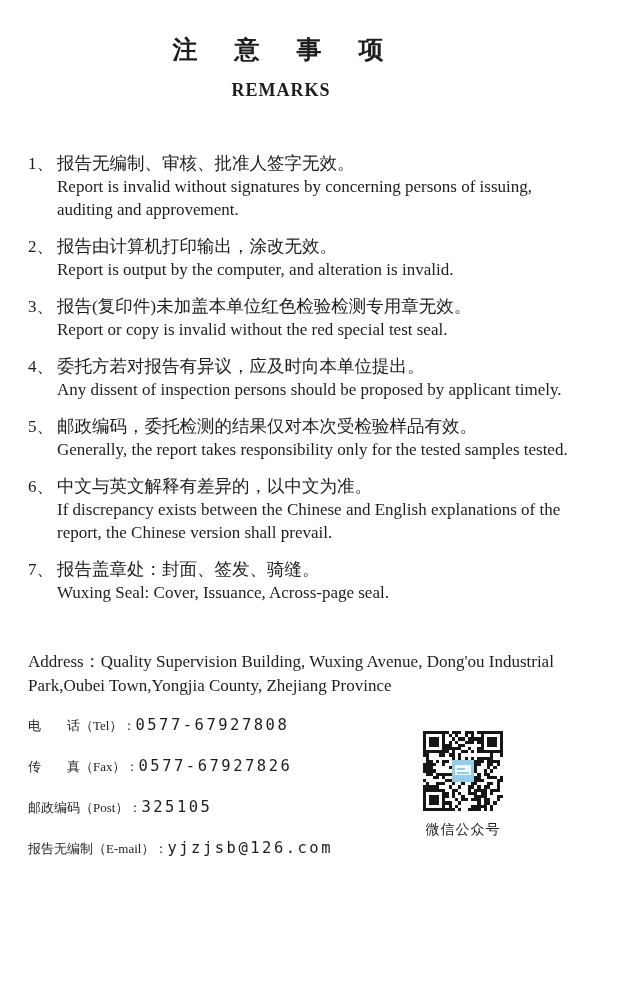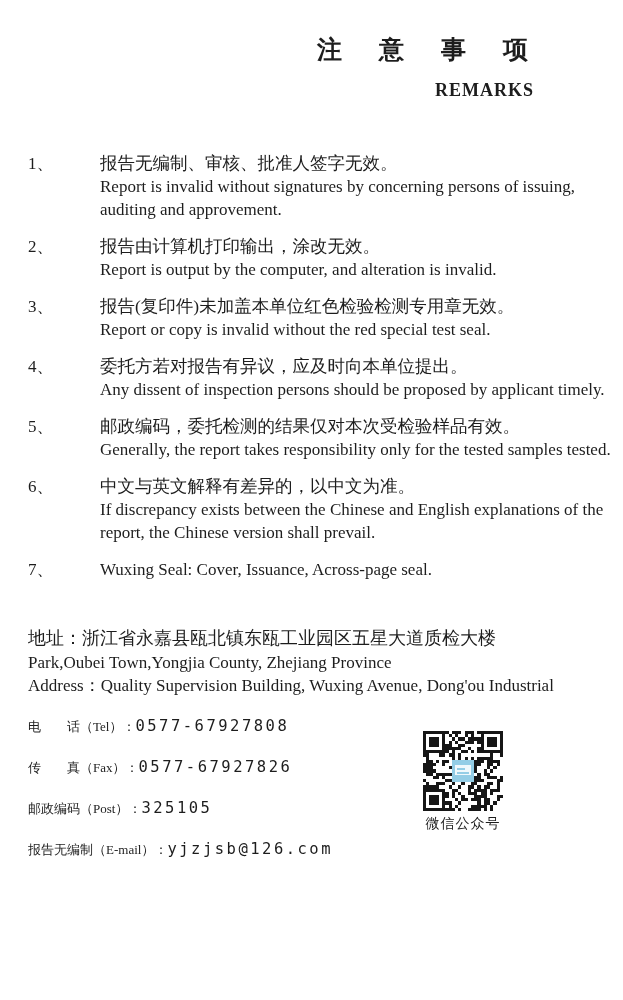--- a/index.html
+++ b/index.html
@@ -1,39 +1,39 @@
 <!DOCTYPE html>
 <html><head>
 <meta charset="utf-8">
 <style>
   html,body{margin:0;padding:0;background:#ffffff;}
   .page{
     width:623px;height:1000px;background:#ffffff;position:relative;
     box-sizing:border-box;padding:36px 25px 0 28px;overflow:hidden;
     font-family:"Liberation Serif","DejaVu Serif",serif;color:#1d1d1d;
   }
-  .title-block{width:506px;text-align:right;}
+  .title-block{width:506px;text-align:center;}
   .title-cn{font-size:25px;font-weight:bold;letter-spacing:6px;margin:0;line-height:27px;white-space:nowrap;}
   .title-en{font-size:18px;font-weight:bold;margin:17px 0 0 0;letter-spacing:1px;line-height:20px;}
   .remarks-list{list-style:none;margin:52px 0 0 0;padding:0;}
   .remark-item{display:flex;margin-bottom:14px;}
   .num{width:29px;flex:none;font-size:17px;line-height:23px;}
-  .remark-body{flex:1;min-width:0;margin-left:43px;}
+  .remark-body{flex:1;min-width:0;}
   .cn-line{font-size:17.5px;line-height:23px;white-space:nowrap;}
   .en-line{font-size:17px;line-height:23px;white-space:nowrap;}
   .address-block{margin-top:46px;}
   .address-block .cn-line{font-size:18px;line-height:23.5px;}
   .address-block .en-line{font-size:17px;line-height:23.5px;white-space:normal;}
   .contact-block{margin-top:16px;}
   .contact-row{margin-bottom:17px;line-height:23px;white-space:nowrap;}
   .contact-label{font-size:13px;}
   .contact-value{font-family:"DejaVu Sans Mono","Liberation Mono",monospace;font-size:15.5px;letter-spacing:2.5px;}
   .qr-block{position:absolute;left:423px;top:731px;width:80px;}
   .qr-code{width:80px;height:80px;display:block;}
-  .qr-caption{font-size:14px;line-height:16px;margin-top:5px;text-align:center;letter-spacing:1px;white-space:nowrap;}
+  .qr-caption{font-size:14px;line-height:16px;margin-top:11px;text-align:center;letter-spacing:1px;white-space:nowrap;}
 </style>
 </head>
 <body>
 
 <div class="page">
 
   <header class="title-block">
     <h1 class="title-cn">注　意　事　项</h1>
     <h2 class="title-en">REMARKS</h2>
   </header>
@@ -79,29 +79,29 @@
       <span class="num">6、</span>
       <div class="remark-body">
         <div class="cn-line">中文与英文解释有差异的，以中文为准。</div>
         <div class="en-line">If discrepancy exists between the Chinese and English explanations of the</div>
         <div class="en-line">report, the Chinese version shall prevail.</div>
       </div>
     </li>
     <li class="remark-item">
       <span class="num">7、</span>
       <div class="remark-body">
+        <div class="cn-line">报告盖章处：封面、签发、骑缝。</div>
         <div class="en-line">Wuxing Seal: Cover, Issuance, Across-page seal.</div>
       </div>
     </li>
   </ol>
 
   <div class="address-block">
-    <div class="cn-line">地址：浙江省永嘉县瓯北镇东瓯工业园区五星大道质检大楼</div>
+    <div class="en-line">Address：Quality Supervision Building, Wuxing Avenue, Dong'ou Industrial</div>
     <div class="en-line">Park,Oubei Town,Yongjia County, Zhejiang Province</div>
-    <div class="en-line">Address：Quality Supervision Building, Wuxing Avenue, Dong'ou Industrial</div>
   </div>
 
   <div class="contact-block">
     <div class="contact-row">
       <span class="contact-label">电　　话（Tel）：</span><span class="contact-value">0577-67927808</span>
     </div>
     <div class="contact-row">
       <span class="contact-label">传　　真（Fax）：</span><span class="contact-value">0577-67927826</span>
     </div>
     <div class="contact-row">

